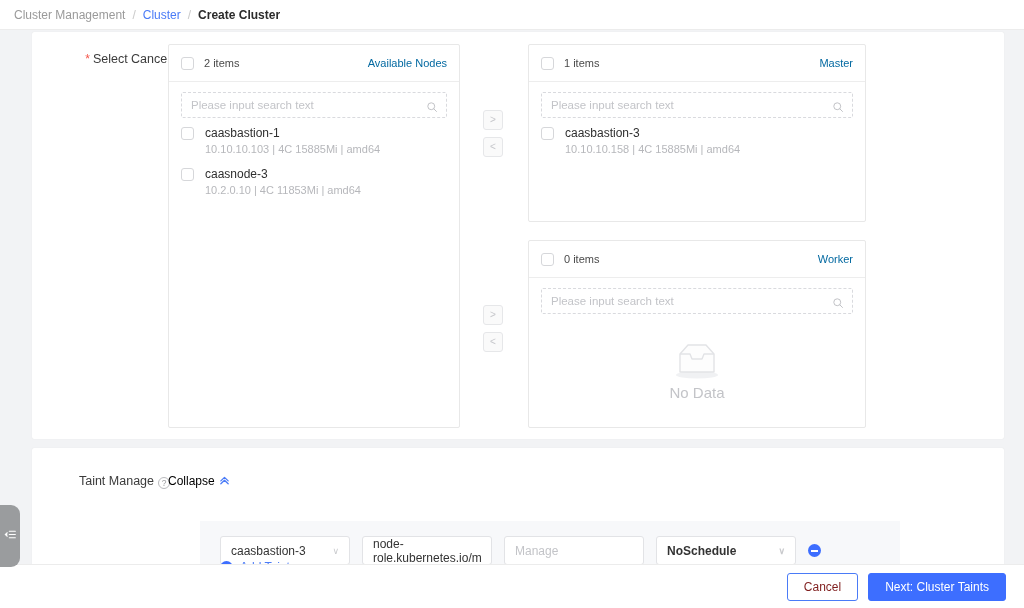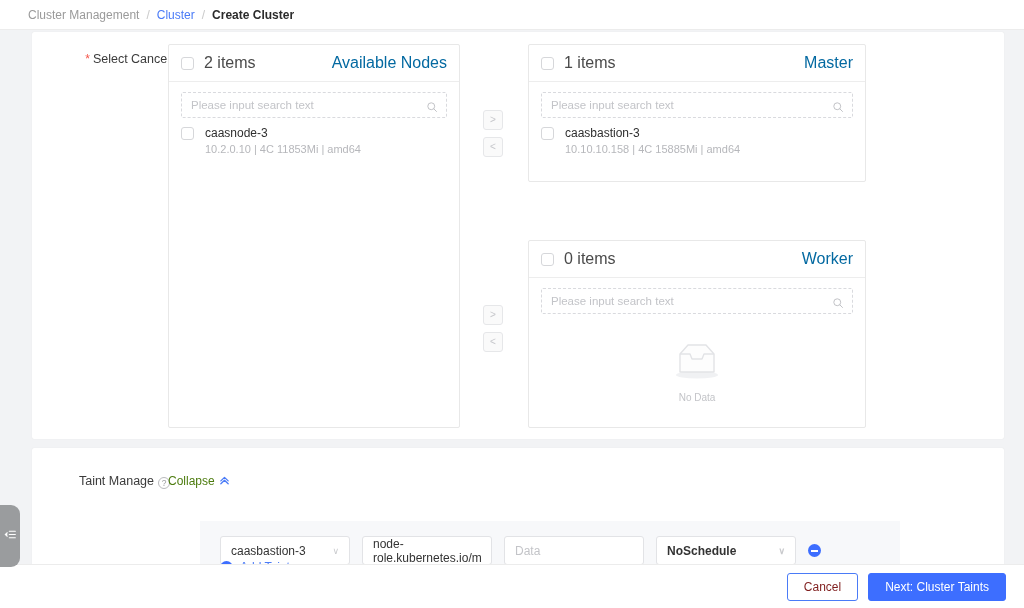--- a/index.html
+++ b/index.html
@@ -12,21 +12,21 @@
     -webkit-font-smoothing: antialiased;
   }
   #app { position: relative; width: 1024px; height: 608px; }
 
   
   .breadcrumb-bar {
     position: absolute; left: 0; top: 0; width: 1024px; height: 30px;
     background: #ffffff;
     border-bottom: 1px solid #ececec;
     display: flex; align-items: center;
-    padding-left: 28px;
+    padding-left: 14px;
     font-size: 12px;
   }
   .bc-item { color: #9a9a9a; }
   .bc-item.link { color: #4a7bf7; cursor: pointer; }
   .bc-item.current { color: #2b2b2b; font-weight: 600; }
   .bc-sep { color: #c9c9c9; margin: 0 7px; }
 
   
   .page {
     position: absolute; left: 0; top: 30px;
@@ -57,21 +57,21 @@
     border: 1px solid #e8e8e8;
     border-radius: 2px;
     background: #fff;
     overflow: hidden;
   }
   .xfer-head {
     height: 37px;
     border-bottom: 1px solid #ededed;
     display: flex; align-items: center;
     padding: 0 12px;
-    font-size: 16px; color: #4a4a4a;
+    font-size: 11px; color: #4a4a4a;
   }
   .xfer-head .count { margin-left: 10px; }
   .xfer-head .title { margin-left: auto; color: #0369a1; }
   .xfer-body { padding: 10px 12px 0 12px; }
 
   .chk {
     width: 13px; height: 13px; flex: 0 0 13px;
     border: 1px solid #d6d7da;
     border-radius: 3px;
     background: #fff;
@@ -110,21 +110,21 @@
   .node-info { margin-left: 11px; }
   .node-name { font-size: 12px; color: #2f2f2f; line-height: 15px; }
   .node-meta { font-size: 11px; color: #b6b7bb; line-height: 15px; margin-top: 1px; }
 
   
   .empty {
     display: flex; flex-direction: column;
     align-items: center; justify-content: center;
     padding-top: 26px;
   }
-  .empty-text { font-size: 10px; color: #c3c4c8; margin-top: 8px; }
+  .empty-text { font-size: 15px; color: #c3c4c8; }
 
   
   .xfer-btns {
     position: absolute;
     display: flex; flex-direction: column; gap: 7px;
   }
   .xfer-btn {
     width: 20px; height: 20px;
     border: 1px solid #e6e7e9;
     border-radius: 3px;
@@ -132,21 +132,21 @@
     color: #c6c7cb;
     font-size: 10px;
     display: flex; align-items: center; justify-content: center;
     cursor: pointer;
     line-height: 1;
   }
 
   
   .collapse-link {
     position: absolute;
-    font-size: 12px; color: #4d7c0f;
+    font-size: 12px; color: #000000;
     display: flex; align-items: center; gap: 4px;
     cursor: pointer;
   }
   .collapse-chev { color: #4a7bf7; font-size: 11px; line-height: 1; }
   .help-icon {
     display: inline-block; width: 12px; height: 12px;
     border-radius: 50%; border: 1px solid #b9babd;
     color: #9a9b9e; font-size: 8.5px;
     text-align: center; line-height: 10px;
     margin-left: 4px; vertical-align: -1px;
@@ -263,39 +263,46 @@
                 <circle cx="7" cy="7" r="4.6"></circle>
                   <line x1="10.4" y1="10.4" x2="14" y2="14" stroke-linecap="round"></line>
               </svg>
             </span>
           </div>
 
           <div>
             <div class="node-row">
               <span class="chk"></span>
               <div class="node-info">
+                <div class="node-name">caasbastion-1</div>
+                <div class="node-meta">10.10.10.103 | 4C 15885Mi | amd64</div>
+              </div>
+            </div>
+            <div class="node-row">
+              <span class="chk"></span>
+              <div class="node-info">
                 <div class="node-name">caasnode-3</div>
                 <div class="node-meta">10.2.0.10 | 4C 11853Mi | amd64</div>
               </div>
             </div>
           </div>
         </div>
       </div>
 
       <div class="xfer-btns" style="left:451px; top:78px;">
         <div class="xfer-btn">&gt;</div>
         <div class="xfer-btn">&lt;</div>
       </div>
 
       <div class="xfer-btns" style="left:451px; top:273px;">
         <div class="xfer-btn">&gt;</div>
         <div class="xfer-btn">&lt;</div>
       </div>
 
-      <div class="xfer-panel" style="left:496px; top:12px; width:338px; height:138px;">
+      <div class="xfer-panel" style="left:496px; top:12px; width:338px; height:178px;">
         <div class="xfer-head">
           <span class="chk"></span>
           <span class="count">1 items</span>
           <span class="title">Master</span>
         </div>
         <div class="xfer-body">
           <div class="search-wrap">
             <span class="ph">Please input search text</span>
             <span class="search-icon">
               <svg viewBox="0 0 16 16" width="12" height="12" fill="none" stroke="currentColor" stroke-width="1.3">
@@ -365,21 +372,21 @@
       <div class="taint-area">
         <div class="taint-row">
           <div class="ctl select" id="taint-node">
             <span>caasbastion-3</span>
             <span class="caret">∨</span>
           </div>
           <div class="ctl" id="taint-key">
             <span>node-role.kubernetes.io/m</span>
           </div>
           <div class="ctl" id="taint-value">
-            <span class="ph">Data</span>
+            <span class="ph">Manage</span>
           </div>
           <div class="ctl select" id="taint-effect">
             <span>NoSchedule</span>
             <span class="caret">∨</span>
           </div>
           <div class="circ-btn"></div>
         </div>
       </div>
 
       <div class="add-taints">

